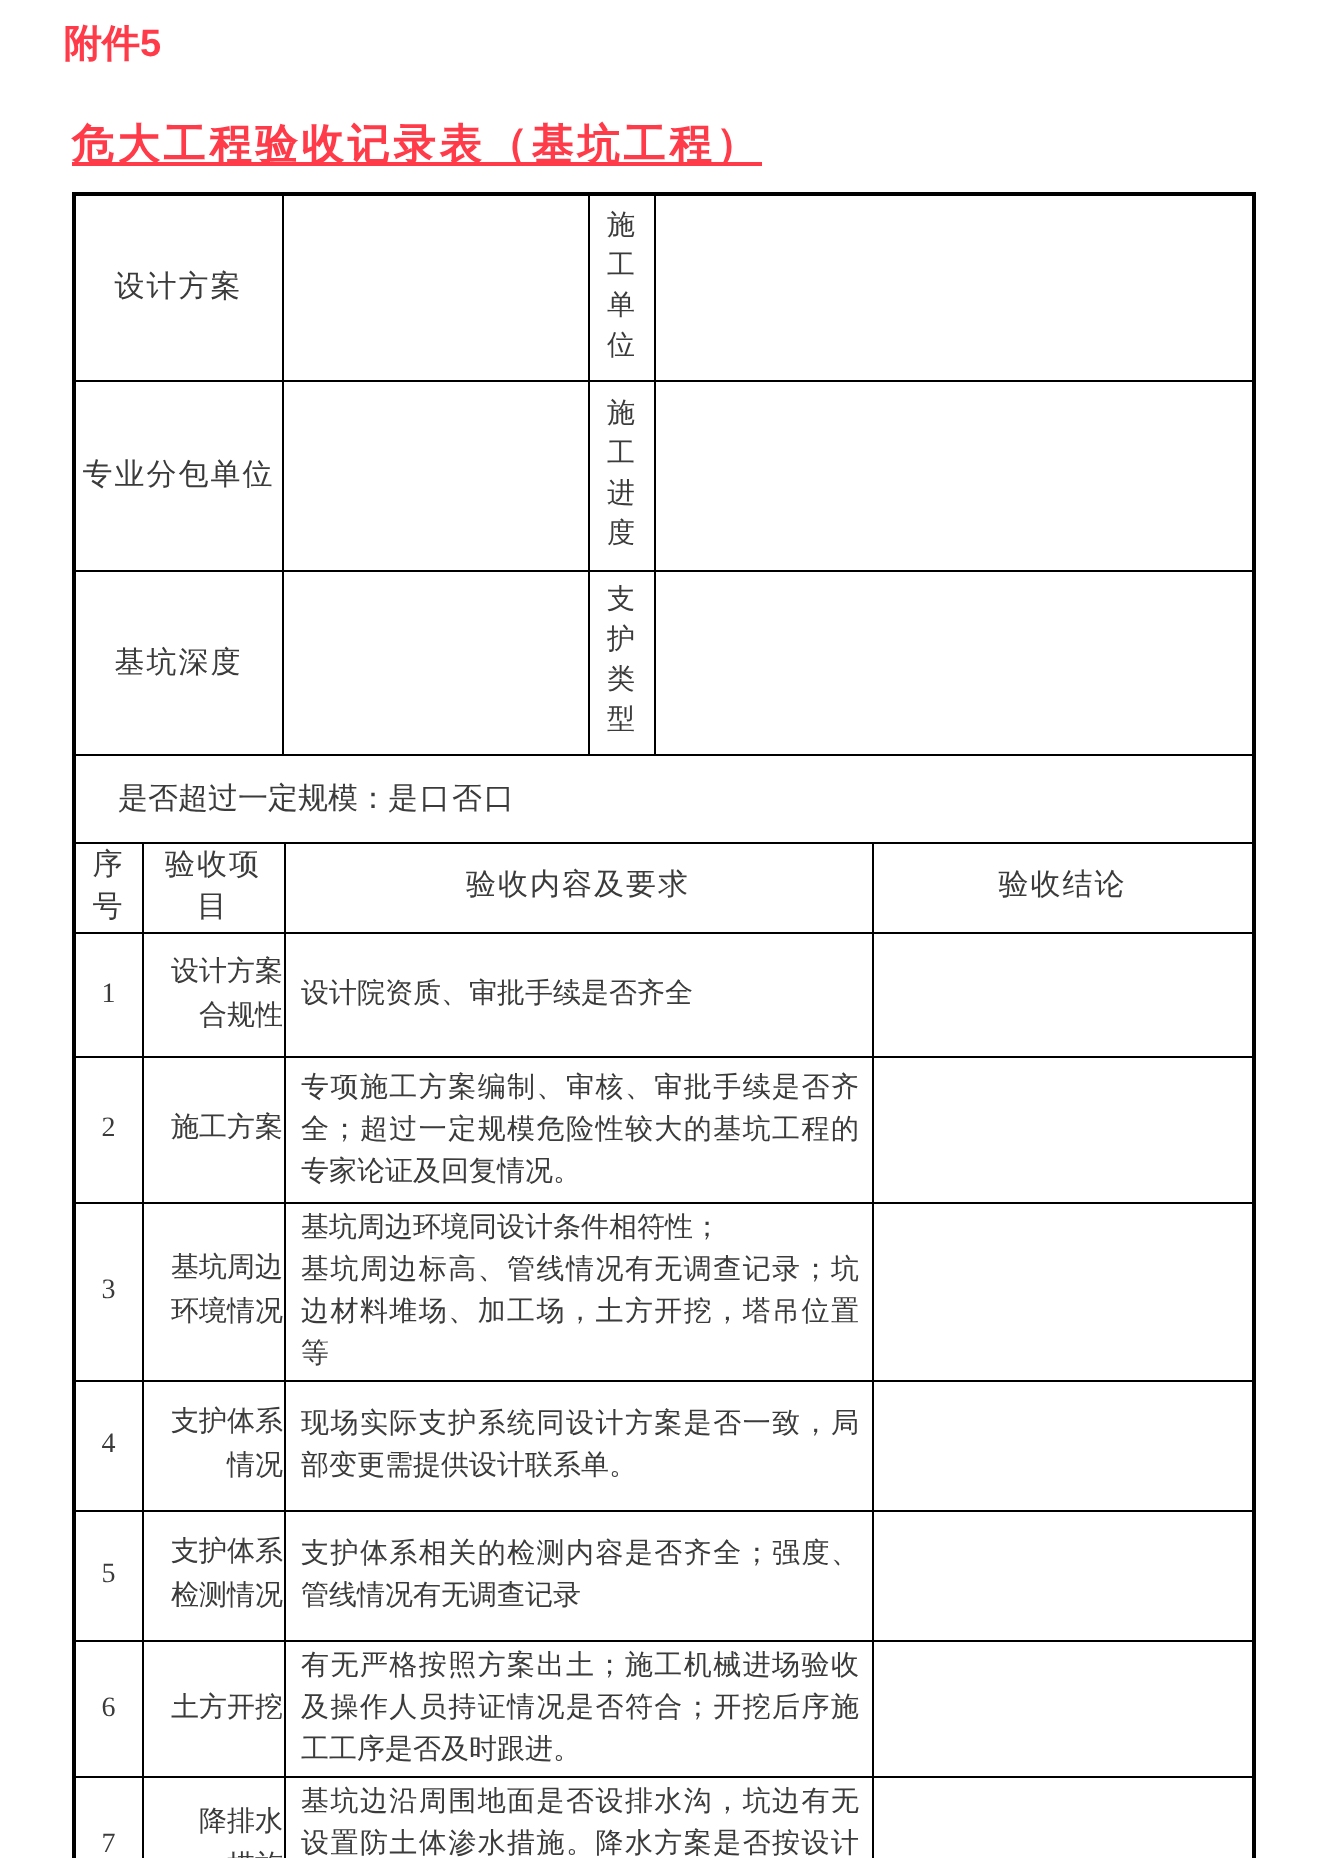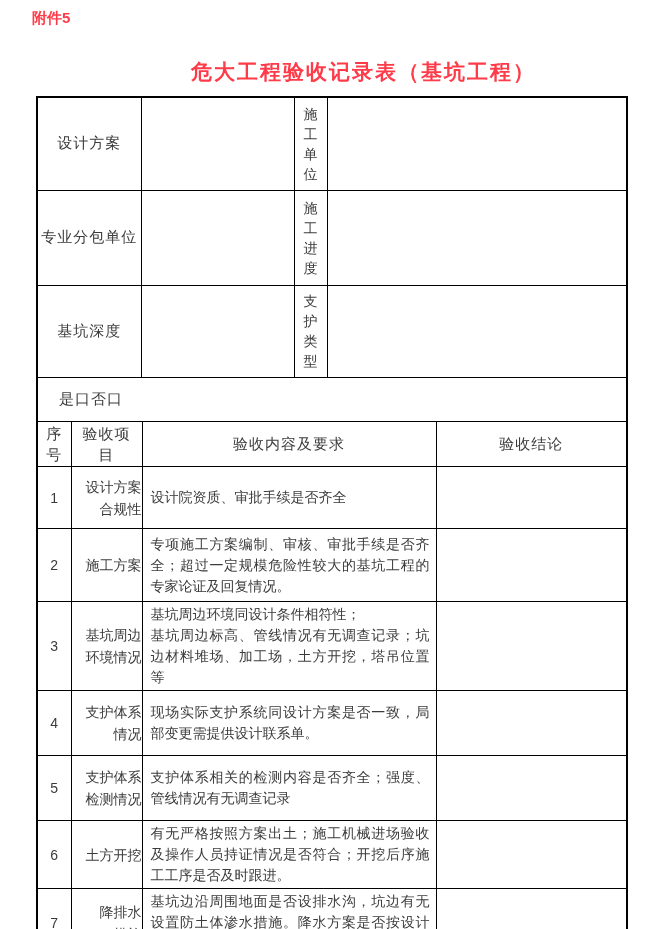--- a/index.html
+++ b/index.html
@@ -10,36 +10,36 @@
   }
   *{box-sizing:border-box;margin:0;padding:0;}
   html,body{background:var(--background);}
   body{
     width:661px;height:929px;position:relative;
     font-family:"Liberation Sans","DejaVu Sans",sans-serif;
     color:var(--text);
   }
   .attachment{
     position:absolute;left:32px;top:9px;
-    font-size:15px;font-weight:bold;color:var(--accent-red);
+    font-size:19px;font-weight:bold;color:var(--accent-red);
   }
   .title{
     position:absolute;left:36px;top:58px;width:500px;
-    text-align:right;font-size:21px;font-weight:bold;
-    letter-spacing:2px;color:var(--accent-red);white-space:nowrap;
+    text-align:left;font-size:21px;font-weight:bold;
+    letter-spacing:2px;color:var(--accent-red);white-space:nowrap;text-decoration:underline;
   }
   .form{
     position:absolute;left:36px;top:96px;width:592px;
     border:2px solid var(--border);background:var(--background);
   }
   table{border-collapse:collapse;width:100%;table-layout:fixed;}
   td{
     border-right:1px solid var(--border);
     border-bottom:1px solid var(--border);
-    vertical-align:middle;font-size:15px;overflow:hidden;
+    vertical-align:middle;font-size:15px;overflow:hidden;font-family:Liberation Serif, serif;
   }
   td:last-child{border-right:none;}
   .check-table tr:last-child td{border-bottom:none;}
   
   .info-label{text-align:center;letter-spacing:1px;}
   .v-label{
     text-align:center;padding:0 9px;line-height:20px;
     word-break:break-all;font-size:14px;
   }
   .fill-cell{background:var(--background);}
@@ -100,20 +100,21 @@
       <tr style="height:92px">
         <td class="info-label">基坑深度</td>
         <td class="fill-cell"></td>
         <td class="v-label">支护类型</td>
         <td class="fill-cell"></td>
       </tr>
     </tbody>
       </table>
 
     <div class="scale-row">
+      <span>是否超过一定规模：</span>
       <span>是</span>
       <span class="cb">口</span>
       <span>否</span>
       <span class="cb">口</span>
     </div>
 
     <table class="check-table">
       <colgroup>
         <col style="width:33px">
           <col style="width:71px">

